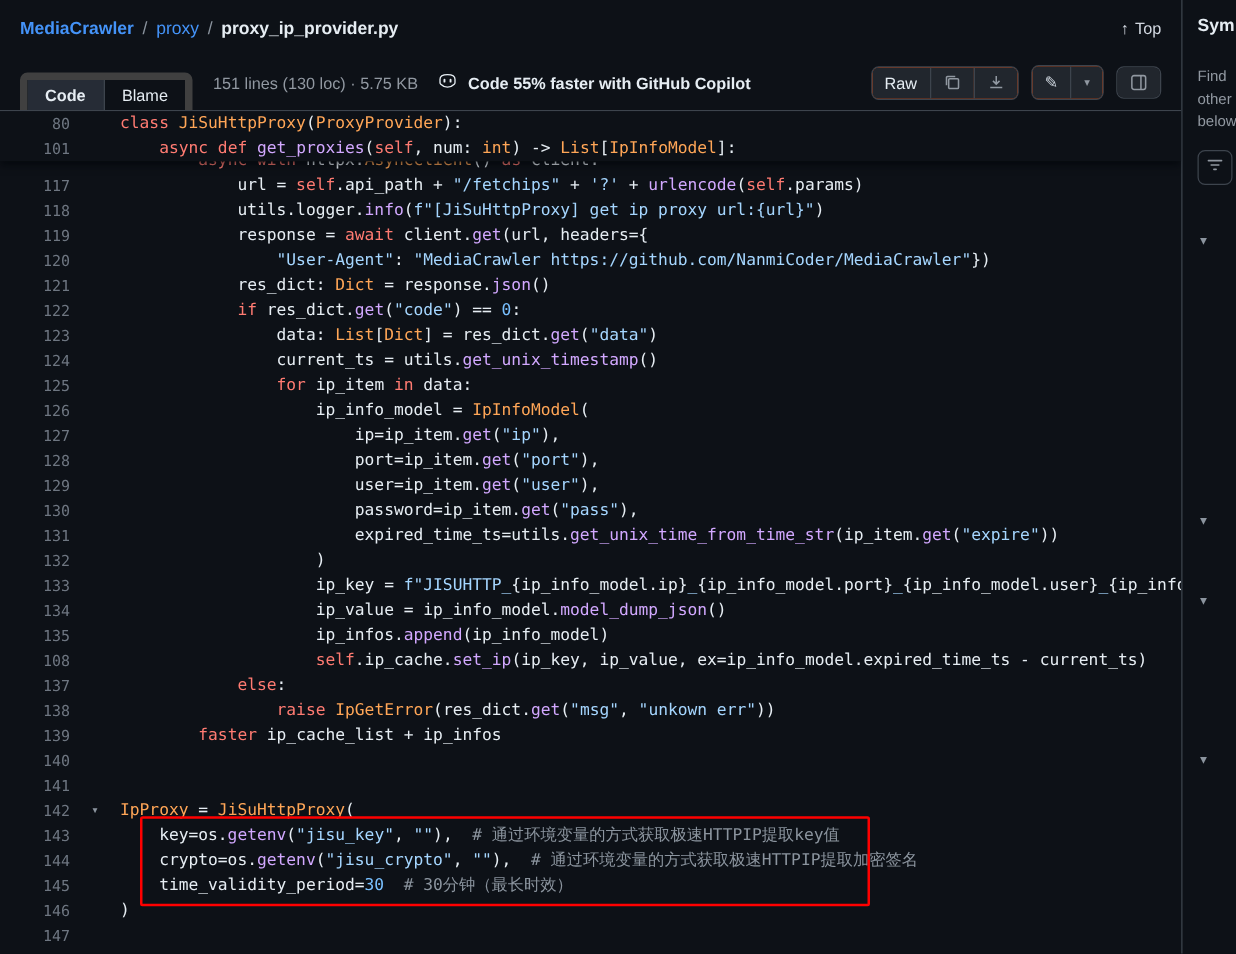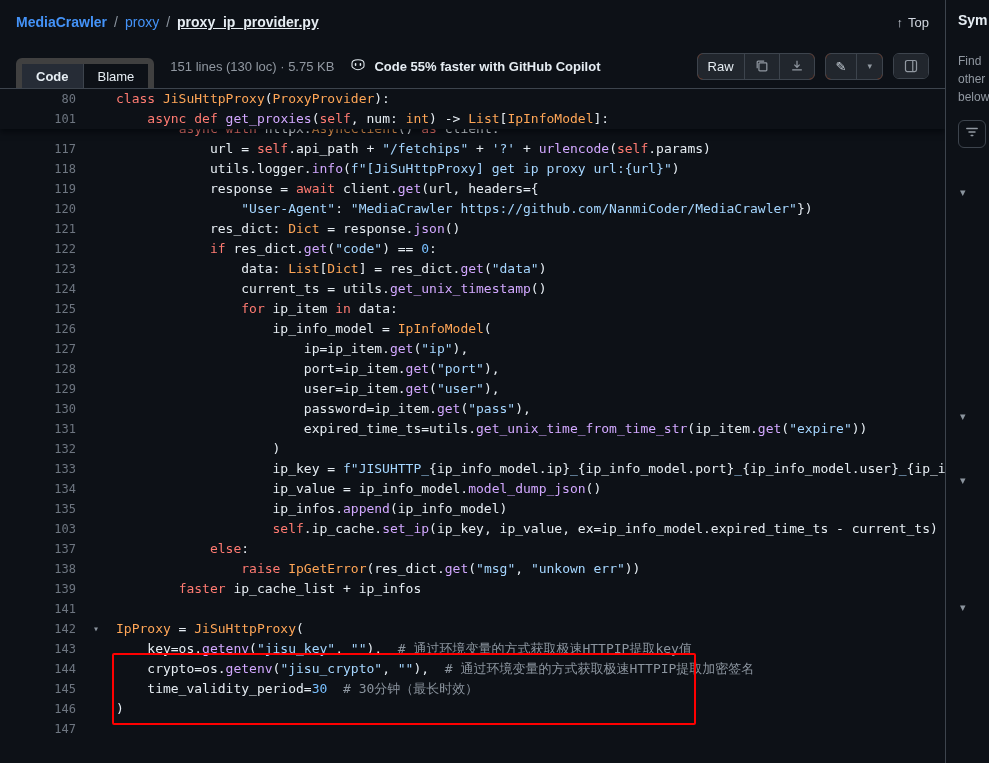--- a/index.html
+++ b/index.html
@@ -10,21 +10,21 @@
     font-family:"Liberation Sans","DejaVu Sans",sans-serif;
   }
   .main { width:945px; }
 
   
   .breadcrumb-bar { height:44px; display:flex; align-items:center; justify-content:space-between; padding:0 16px; }
   .crumbs { display:flex; align-items:center; gap:7px; font-size:14px; }
   .crumb-link { color:var(--accent_link,#4493f8); cursor:pointer; text-decoration:none; }
   .crumb-link.repo { font-weight:600; }
   .sep { color:#8b949e; }
-  .file-name { font-weight:700; color:#e6edf3;text-decoration:underline; }
+  .file-name { font-weight:700; color:#e6edf3; }
   .top-btn { display:flex; align-items:center; gap:5px; color:#d1d7e0; font-size:13px; cursor:pointer; }
 
   
   .toolbar { height:44px; display:flex; align-items:center; padding:0 16px; gap:16px; }
   .tabs { display:flex; border:6px solid #404040; border-radius:6px; overflow:hidden; font-size:13px;margin-top:20px; }
   .tab { padding:5px 14px; color:#e6edf3; cursor:pointer; }
   .tab.active { background:#262c36; font-weight:600; border-right:1px solid #3d444d; }
   .meta { color:#9198a1; font-size:13px; white-space:nowrap;text-align:center; }
   .copilot { display:flex; align-items:center; gap:8px; font-size:13px; font-weight:600; color:#e6edf3; cursor:pointer; white-space:nowrap; }
   .toolbar-right { margin-left:auto; display:flex; gap:10px; align-items:center; }
@@ -33,21 +33,21 @@
   .btn + .btn { border-left:1px solid #3d444d; }
   .btn svg { display:block; }
   .caret { font-size:9px; color:#9198a1; }
 
   
   .code-area {
     position:relative; width:945px; height:675px; border-top:1px solid #3d444d;
     font-family:"DejaVu Sans Mono","Liberation Mono",monospace; font-size:13px; line-height:20px;
     background:#0d1117; overflow:hidden;
   }
-  .line { display:flex; height:20px; white-space:pre;padding-left:20px; }
+  .line { display:flex; height:20px; white-space:pre; }
   .ln { flex:none; width:56px; text-align:right; color:#6e7681; font-size:12px; cursor:pointer; }
   .fold { flex:none; width:40px; display:flex; align-items:center; justify-content:center; color:#8b949e; font-size:10px; cursor:pointer; }
   .cd { flex:1; overflow:hidden; }
   .sticky { position:relative; z-index:2; background:#0d1117; box-shadow:0 3px 6px rgba(1,4,9,.65); }
   .clip { height:10px; overflow:hidden; }
   .clip .line { margin-top:-10px; }
   .clip .ln, .clip .fold { visibility:hidden; }
   .code-body { position:relative; }
   .annotation { position:absolute; left:112px; width:584px; border:2px solid var(--annotation_red,#f00); border-radius:2px; z-index:3; pointer-events:none; }
 
@@ -163,24 +163,25 @@
         <div class="line"><span class="ln">126</span><span class="fold"></span><span class="cd"><span class="t">                    ip_info_model = </span><span class="c">IpInfoModel</span><span class="t">(</span></span></div>
         <div class="line"><span class="ln">127</span><span class="fold"></span><span class="cd"><span class="t">                        ip=ip_item.</span><span class="f">get</span><span class="t">(</span><span class="s">"ip"</span><span class="t">),</span></span></div>
         <div class="line"><span class="ln">128</span><span class="fold"></span><span class="cd"><span class="t">                        port=ip_item.</span><span class="f">get</span><span class="t">(</span><span class="s">"port"</span><span class="t">),</span></span></div>
         <div class="line"><span class="ln">129</span><span class="fold"></span><span class="cd"><span class="t">                        user=ip_item.</span><span class="f">get</span><span class="t">(</span><span class="s">"user"</span><span class="t">),</span></span></div>
         <div class="line"><span class="ln">130</span><span class="fold"></span><span class="cd"><span class="t">                        password=ip_item.</span><span class="f">get</span><span class="t">(</span><span class="s">"pass"</span><span class="t">),</span></span></div>
         <div class="line"><span class="ln">131</span><span class="fold"></span><span class="cd"><span class="t">                        expired_time_ts=utils.</span><span class="f">get_unix_time_from_time_str</span><span class="t">(ip_item.</span><span class="f">get</span><span class="t">(</span><span class="s">"expire"</span><span class="t">))</span></span></div>
         <div class="line"><span class="ln">132</span><span class="fold"></span><span class="cd"><span class="t">                    )</span></span></div>
         <div class="line"><span class="ln">133</span><span class="fold"></span><span class="cd"><span class="t">                    ip_key = </span><span class="s">f"JISUHTTP_</span><span class="t">{ip_info_model.ip}</span><span class="s">_</span><span class="t">{ip_info_model.port}</span><span class="s">_</span><span class="t">{ip_info_model.user}</span><span class="s">_</span><span class="t">{ip_info_model</span></span></div>
         <div class="line"><span class="ln">134</span><span class="fold"></span><span class="cd"><span class="t">                    ip_value = ip_info_model.</span><span class="f">model_dump_json</span><span class="t">()</span></span></div>
         <div class="line"><span class="ln">135</span><span class="fold"></span><span class="cd"><span class="t">                    ip_infos.</span><span class="f">append</span><span class="t">(ip_info_model)</span></span></div>
-        <div class="line"><span class="ln">103</span><span class="fold"></span><span class="cd"><span class="t">                    </span><span class="k">self</span><span class="t">.ip_cache.</span><span class="f">set_ip</span><span class="t">(ip_key, ip_value, ex=ip_info_model.expired_time_ts - current_ts)</span></span></div>
+        <div class="line"><span class="ln">108</span><span class="fold"></span><span class="cd"><span class="t">                    </span><span class="k">self</span><span class="t">.ip_cache.</span><span class="f">set_ip</span><span class="t">(ip_key, ip_value, ex=ip_info_model.expired_time_ts - current_ts)</span></span></div>
         <div class="line"><span class="ln">137</span><span class="fold"></span><span class="cd"><span class="t">            </span><span class="k">else</span><span class="t">:</span></span></div>
         <div class="line"><span class="ln">138</span><span class="fold"></span><span class="cd"><span class="t">                </span><span class="k">raise</span><span class="t"> </span><span class="c">IpGetError</span><span class="t">(res_dict.</span><span class="f">get</span><span class="t">(</span><span class="s">"msg"</span><span class="t">, </span><span class="s">"unkown err"</span><span class="t">))</span></span></div>
         <div class="line"><span class="ln">139</span><span class="fold"></span><span class="cd"><span class="t">        </span><span class="k">faster</span><span class="t"> ip_cache_list + ip_infos</span></span></div>
+        <div class="line"><span class="ln">140</span><span class="fold"></span><span class="cd"></span></div>
         <div class="line"><span class="ln">141</span><span class="fold"></span><span class="cd"></span></div>
         <div class="line"><span class="ln">142</span><span class="fold">▾</span><span class="cd"><span class="c">IpProxy</span><span class="t"> = </span><span class="c">JiSuHttpProxy</span><span class="t">(</span></span></div>
         <div class="line"><span class="ln">143</span><span class="fold"></span><span class="cd"><span class="t">    key=os.</span><span class="f">getenv</span><span class="t">(</span><span class="s">"jisu_key"</span><span class="t">, </span><span class="s">""</span><span class="t">),  </span><span class="m"># 通过环境变量的方式获取极速HTTPIP提取key值</span></span></div>
         <div class="line"><span class="ln">144</span><span class="fold"></span><span class="cd"><span class="t">    crypto=os.</span><span class="f">getenv</span><span class="t">(</span><span class="s">"jisu_crypto"</span><span class="t">, </span><span class="s">""</span><span class="t">),  </span><span class="m"># 通过环境变量的方式获取极速HTTPIP提取加密签名</span></span></div>
         <div class="line"><span class="ln">145</span><span class="fold"></span><span class="cd"><span class="t">    time_validity_period=</span><span class="n">30</span><span class="t">  </span><span class="m"># 30分钟（最长时效）</span></span></div>
         <div class="line"><span class="ln">146</span><span class="fold"></span><span class="cd"><span class="t">)</span></span></div>
         <div class="line"><span class="ln">147</span><span class="fold"></span><span class="cd"></span></div>
         <div class="annotation" style="top: 514px; height: 72px;"></div>
       </div>
   </div>

